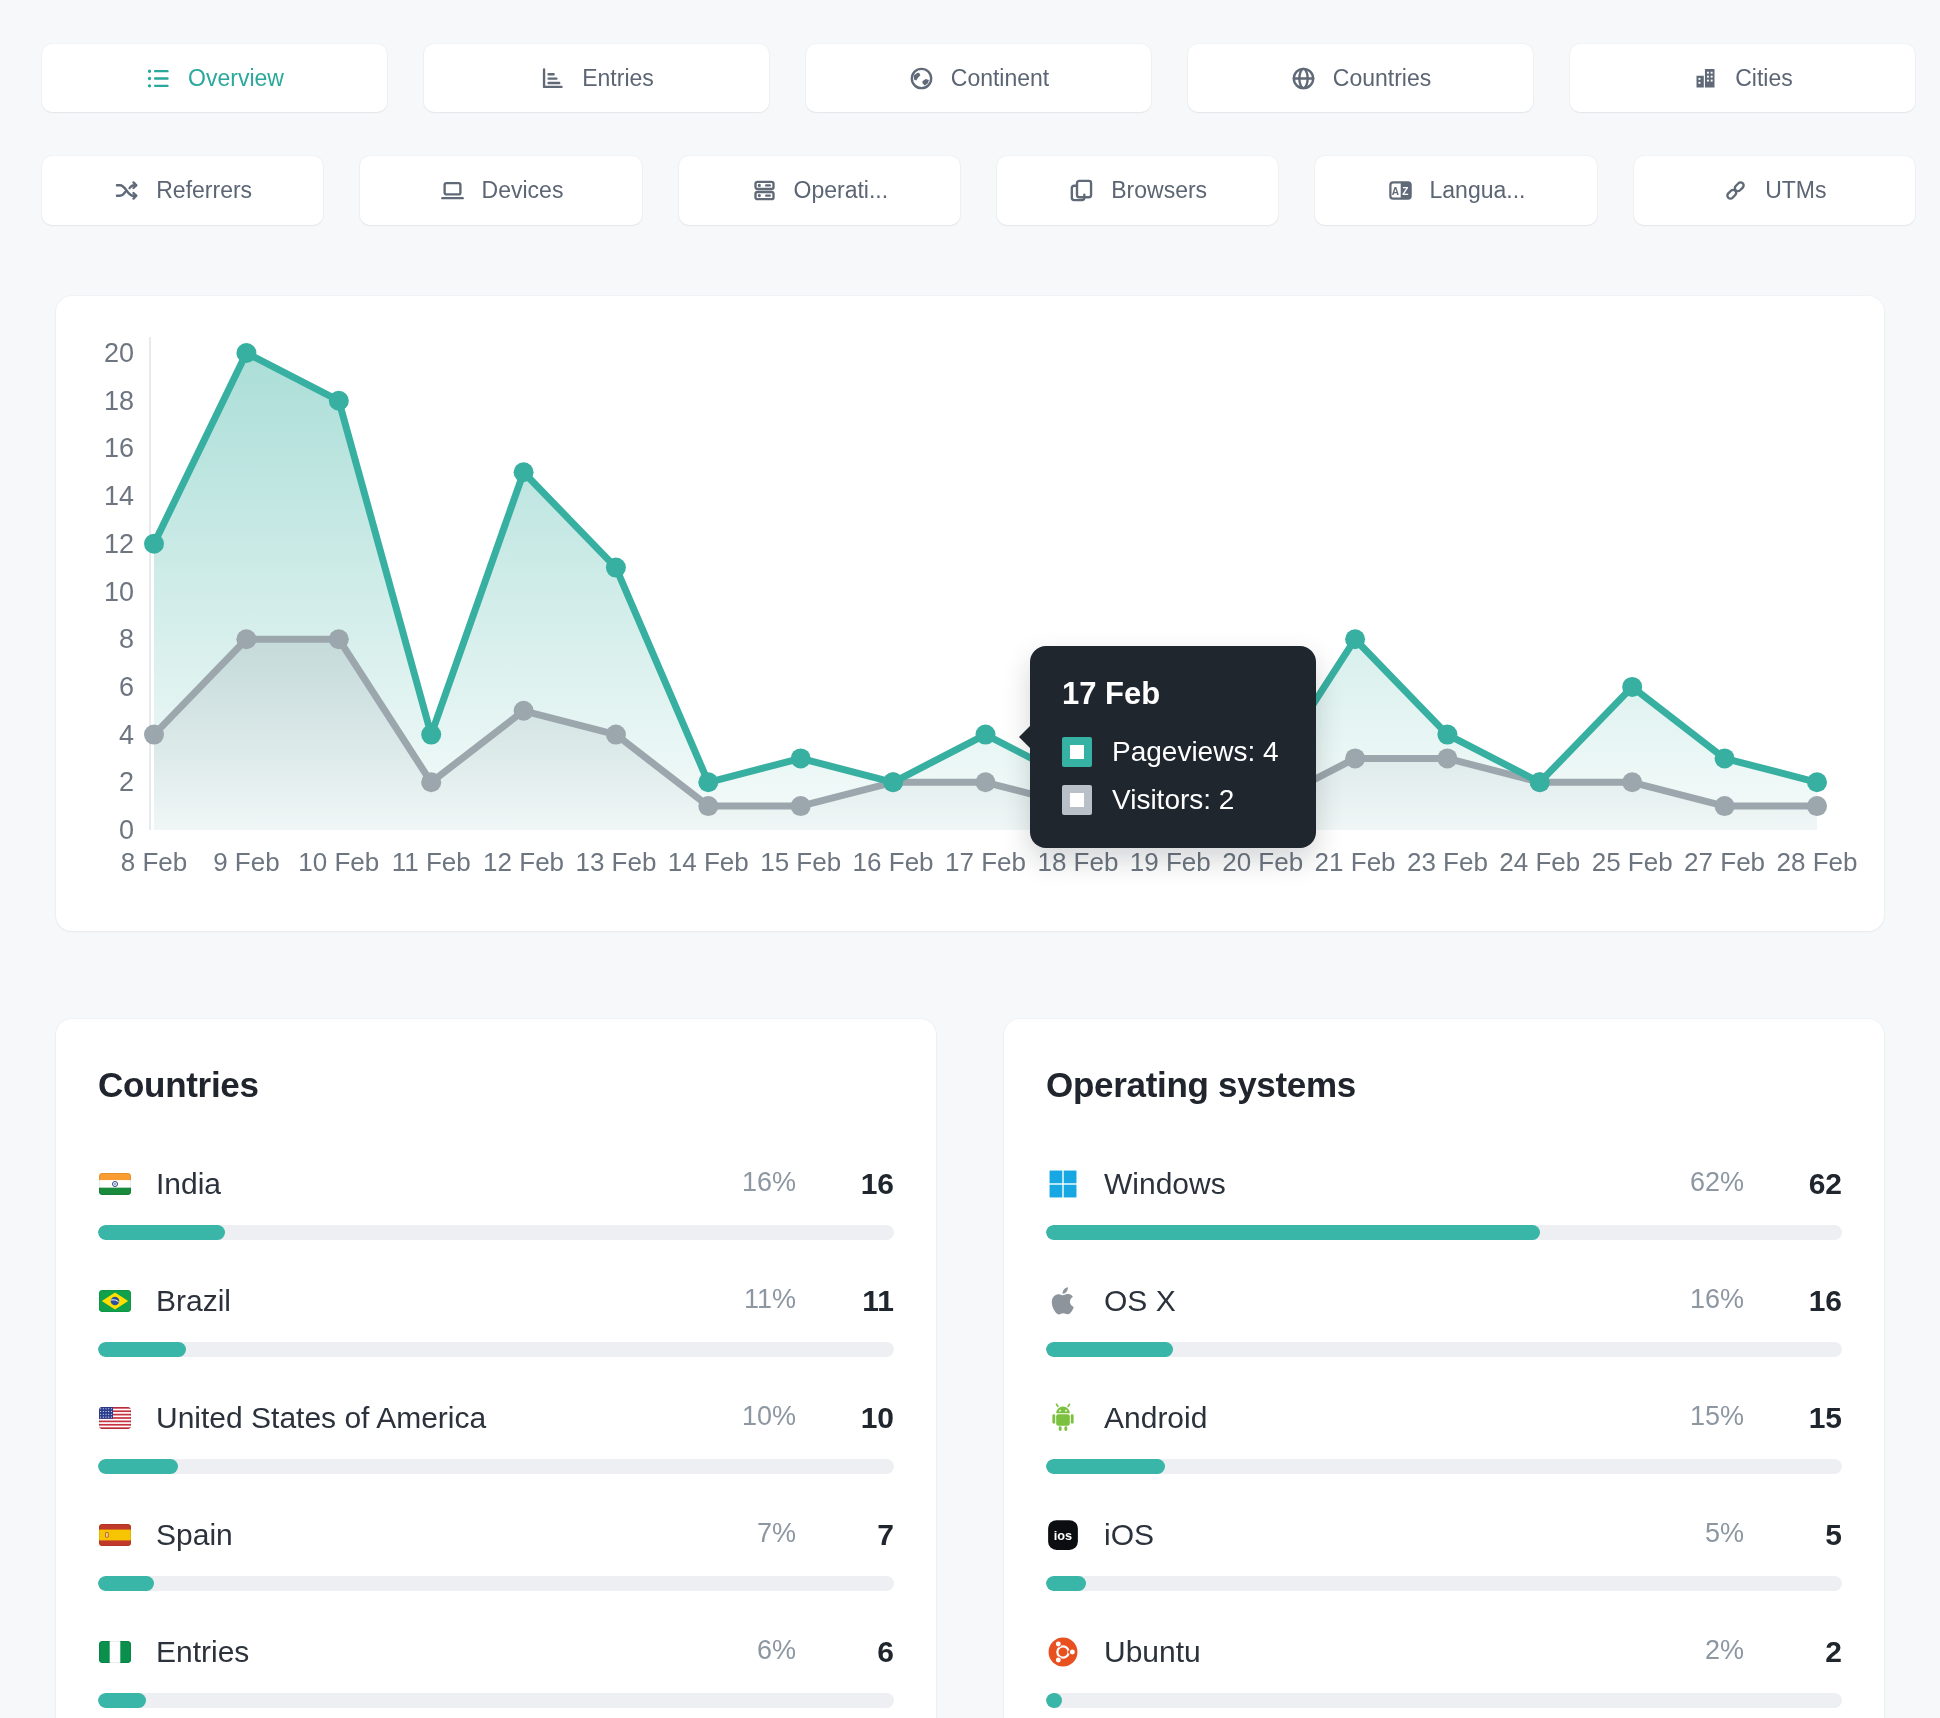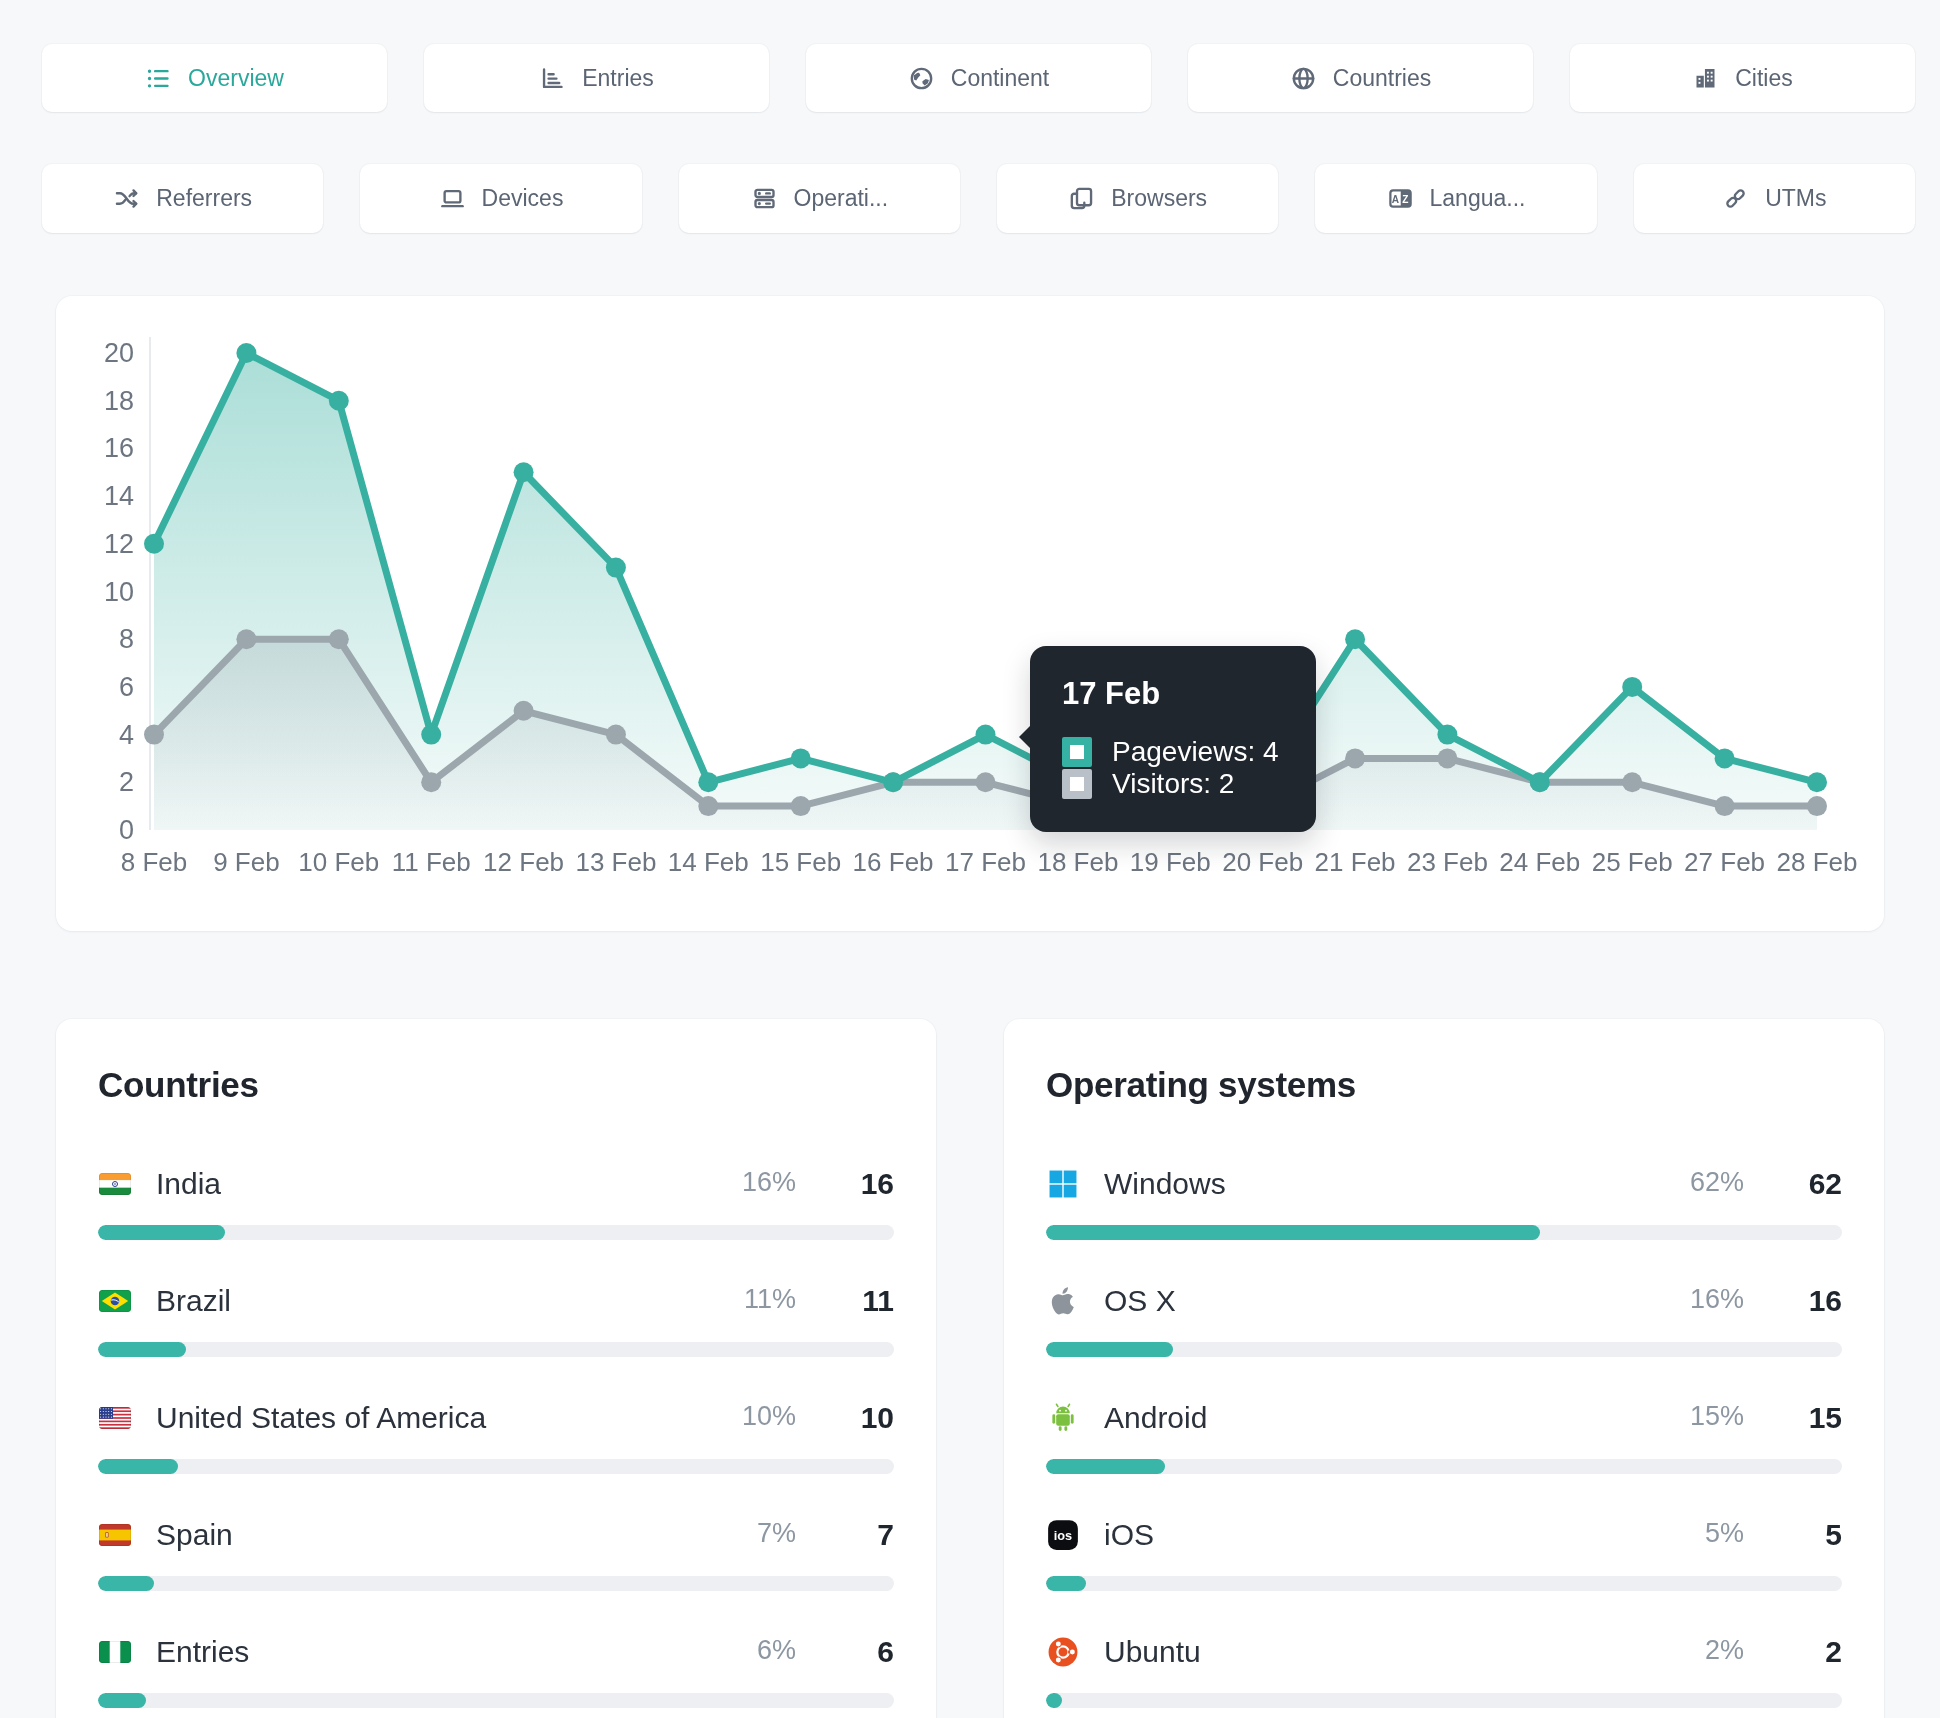--- a/index.html
+++ b/index.html
@@ -5,21 +5,21 @@
   html,body{margin:0;padding:0;}
   body{
     width:1940px;height:1718px;overflow:hidden;position:relative;
     background:#f6f8fa;
     font-family:"Liberation Sans", sans-serif;
     -webkit-font-smoothing:antialiased;
   }
   
   .tabs-row{position:absolute;left:42px;right:25px;display:grid;gap:37px;}
   .tabs-row.row1{top:44px;height:68px;grid-template-columns:repeat(5,1fr);}
-  .tabs-row.row2{top:164px;height:69px;grid-template-columns:repeat(6,1fr);}
+  .tabs-row.row2{top:156px;height:69px;grid-template-columns:repeat(6,1fr);}
   .tab{
     display:flex;align-items:center;justify-content:center;gap:16px;
     background:#ffffff;border:none;border-radius:10px;
     box-shadow:0 1px 2px rgba(24,39,58,.06),0 0 0 1px rgba(24,39,58,.025);
     font-family:inherit;font-size:23px;color:#5b6573;cursor:pointer;
     white-space:nowrap;overflow:hidden;
   }
   .tab.active{color:#2aa89b;}
   .tab .ticon{display:flex;align-items:center;}
   .tab .ticon svg{display:block;}
@@ -37,21 +37,21 @@
     padding:30px 32px 32px 32px;
     box-shadow:0 12px 28px rgba(15,23,32,.18);
     z-index:5;
   }
   .tooltip:before{
     content:"";position:absolute;left:-11px;top:80px;
     border-top:11px solid transparent;border-bottom:11px solid transparent;
     border-right:11px solid #20262e;
   }
   .tooltip .tt-title{font-size:31px;font-weight:700;margin-bottom:24px;}
-  .tooltip .tt-row{display:flex;align-items:center;gap:20px;margin-top:0;font-size:28px;}
+  .tooltip .tt-row{display:flex;align-items:center;gap:20px;margin-top:16px;font-size:28px;}
   .tooltip .swatch{width:30px;height:30px;position:relative;flex:none;border-radius:2px;}
   .tooltip .swatch i{position:absolute;left:8px;top:8px;right:8px;bottom:8px;background:#fff;}
   
   .panels{
     position:absolute;left:56px;top:1019px;width:1828px;
     display:grid;grid-template-columns:1fr 1fr;gap:68px;
   }
   .panel{
     background:#fff;border-radius:16px;height:760px;
     box-shadow:0 1px 3px rgba(24,39,58,.05),0 0 0 1px rgba(24,39,58,.02);

